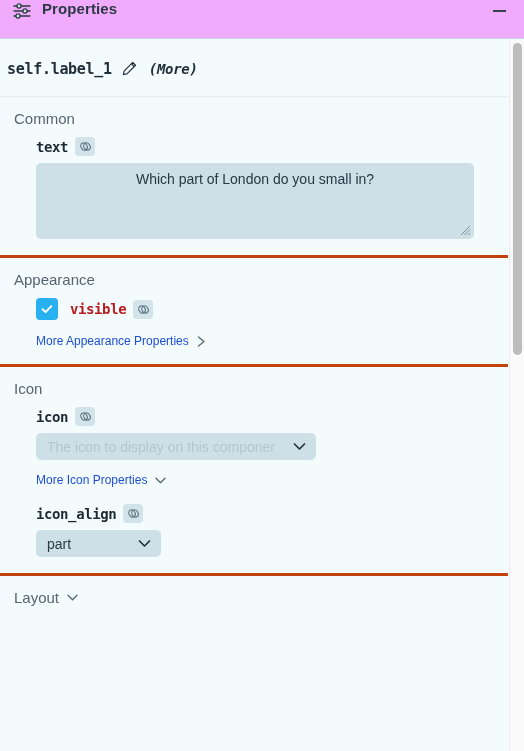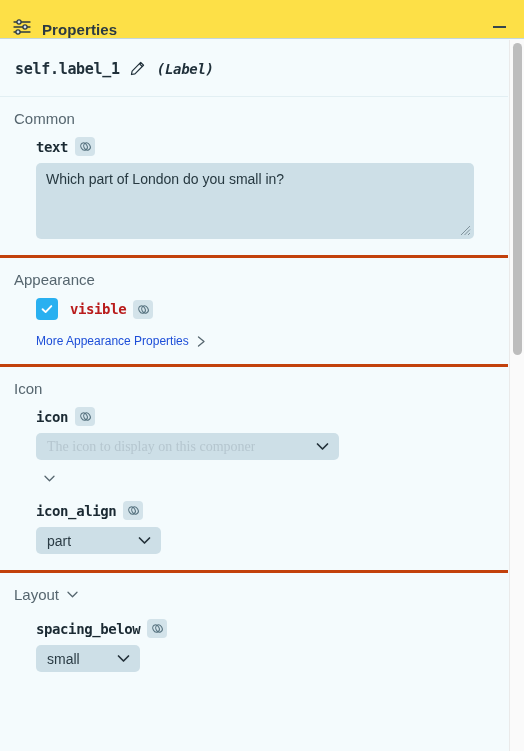--- a/index.html
+++ b/index.html
@@ -20,23 +20,23 @@
     width: 524px;
     height: 751px;
     background: #f4fbfd;
     box-sizing: border-box;
     overflow: hidden;
   }
 
   
   .panel-header {
     height: 39px;
-    background: #fde047;
-    display: flex;
-    align-items: flex-end;
+    background: #f0abfc;
+    display: flex;
+    align-items: flex-start;
     padding: 0 14px 0 11px;
     box-sizing: border-box;
     border-bottom: 1px solid #c2d6df;
   }
   .header-icon {
     width: 22px;
     height: 22px;
     flex: 0 0 auto;
     display: block;
     margin-right: 9px;
@@ -95,21 +95,21 @@
     top: 3px;
     left: 3px;
     width: 9px;
     height: 312px;
     background: #bdbdbd;
     border-radius: 5px;
   }
 
   
   .comp-row {
-    padding: 16px 0 15px 15px;
+    padding: 16px 0 15px 7px;
     display: flex;
     align-items: center;
     border-bottom: 1px solid #e2eff3;
     box-sizing: border-box;
     height: 57px;
   }
   .comp-name {
     font-family: "DejaVu Sans Mono", "Liberation Mono", monospace;
     font-size: 15px;
     font-weight: bold;
@@ -145,20 +145,21 @@
     align-items: center;
   }
   .section-title .chev {
     margin-left: 7px;
     display: inline-block;
   }
 
   .prop-block {
     padding-left: 36px;
     padding-right: 23px;
+    text-align: center;
   }
 
   .prop-label-row {
     display: flex;
     align-items: center;
     margin-bottom: 7px;
   }
   .prop-label {
     font-family: "DejaVu Sans Mono", "Liberation Mono", monospace;
     font-size: 14px;
@@ -247,21 +248,21 @@
     border-radius: 5px;
     height: 27px;
     display: flex;
     align-items: center;
     justify-content: space-between;
     padding: 0 9px 0 11px;
     box-sizing: border-box;
     cursor: pointer;
     overflow: hidden;
   }
-  .dropdown.wide { width: 303px; font-family: Liberation Serif, serif; }
+  .dropdown.wide { width: 280px; }
   .dropdown.narrow { width: 125px; }
   .dropdown .dd-text {
     font-size: 14px;
     color: #2a3b44;
     white-space: nowrap;
     overflow: hidden;
   }
   .dropdown.placeholder .dd-text { color: #b5c6cf; }
   .dropdown .dd-chev { flex: 0 0 auto; margin-left: 6px; display:block; }
   .mt13 { margin-top: 13px; }
@@ -292,21 +293,21 @@
     <div class="content">
 
       <div class="comp-row">
         <span class="comp-name">self.label_1</span>
         <svg class="pencil-icon" viewBox="0 0 18 18">
           <g fill="none" stroke="#20303a" stroke-width="1.25" stroke-linejoin="round">
             <path d="M12.4 2.6 L15.4 5.6 L6.3 14.7 L2.6 15.4 L3.3 11.7 Z"></path>
             <line x1="11.1" y1="4.0" x2="14.0" y2="6.9"></line>
           </g>
         </svg>
-        <span class="comp-type">(Label)</span>
+        <span class="comp-type">(More)</span>
       </div>
 
       <div class="section">
         <div class="section-title">Common</div>
         <div class="prop-block">
           <div class="prop-label-row">
             <span class="prop-label">text</span>
             <span class="link-badge">
               <svg width="13" height="13" viewBox="0 0 14 14">
                 <g fill="none" stroke="#54707d" stroke-width="1.15">
@@ -373,20 +374,21 @@
             </span>
           </div>
           <div class="dropdown wide placeholder">
             <span class="dd-text">The icon to display on this componer</span>
             <svg class="dd-chev" width="15" height="11" viewBox="0 0 15 11">
               <path d="M2.5 3 L7.5 8 L12.5 3" fill="none" stroke="#24323a" stroke-width="1.7" stroke-linecap="round" stroke-linejoin="round"></path>
             </svg>
           </div>
 
           <div class="more-link mt13">
+            <span>More Icon Properties</span>
             <svg class="chev" width="13" height="11" viewBox="0 0 13 11">
               <path d="M2 3.2 L6.5 7.8 L11 3.2" fill="none" stroke="#56666f" stroke-width="1.3" stroke-linecap="round" stroke-linejoin="round"></path>
             </svg>
           </div>
         </div>
 
         <div class="prop-block" style="margin-top:17px;">
           <div class="prop-label-row">
             <span class="prop-label">icon_align</span>
             <span class="link-badge">
@@ -407,39 +409,20 @@
         </div>
       </div>
 
       <div class="section" style="border-bottom:none;">
         <div class="section-title">
           <span>Layout</span>
           <svg class="chev" width="13" height="11" viewBox="0 0 13 11">
             <path d="M2 3.2 L6.5 7.8 L11 3.2" fill="none" stroke="#56666f" stroke-width="1.3" stroke-linecap="round" stroke-linejoin="round"></path>
           </svg>
         </div>
-        <div class="prop-block" style="margin-top:16px;">
-          <div class="prop-label-row">
-            <span class="prop-label">spacing_below</span>
-            <span class="link-badge">
-              <svg width="13" height="13" viewBox="0 0 14 14">
-                <g fill="none" stroke="#54707d" stroke-width="1.15">
-                  <ellipse cx="5.4" cy="7" rx="3.3" ry="4.1" transform="rotate(-30 5.4 7)"></ellipse>
-                  <ellipse cx="8.6" cy="7" rx="3.3" ry="4.1" transform="rotate(-30 8.6 7)"></ellipse>
-                </g>
-              </svg>
-            </span>
-          </div>
-          <div class="dropdown narrow" style="width:104px;">
-            <span class="dd-text">small</span>
-            <svg class="dd-chev" width="15" height="11" viewBox="0 0 15 11">
-              <path d="M2.5 3 L7.5 8 L12.5 3" fill="none" stroke="#24323a" stroke-width="1.7" stroke-linecap="round" stroke-linejoin="round"></path>
-            </svg>
-          </div>
-        </div>
       </div>
 
     </div>
   </div>
 
   <div class="scrollbar-track">
     <div class="scrollbar-thumb"></div>
   </div>
 
 </div>

